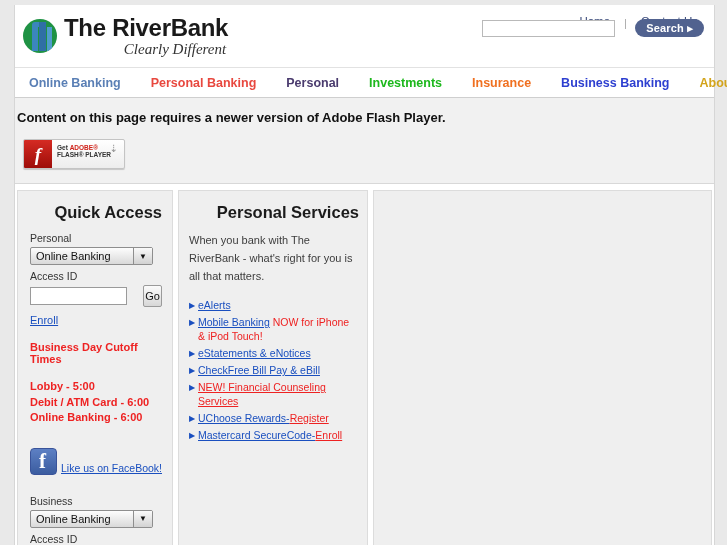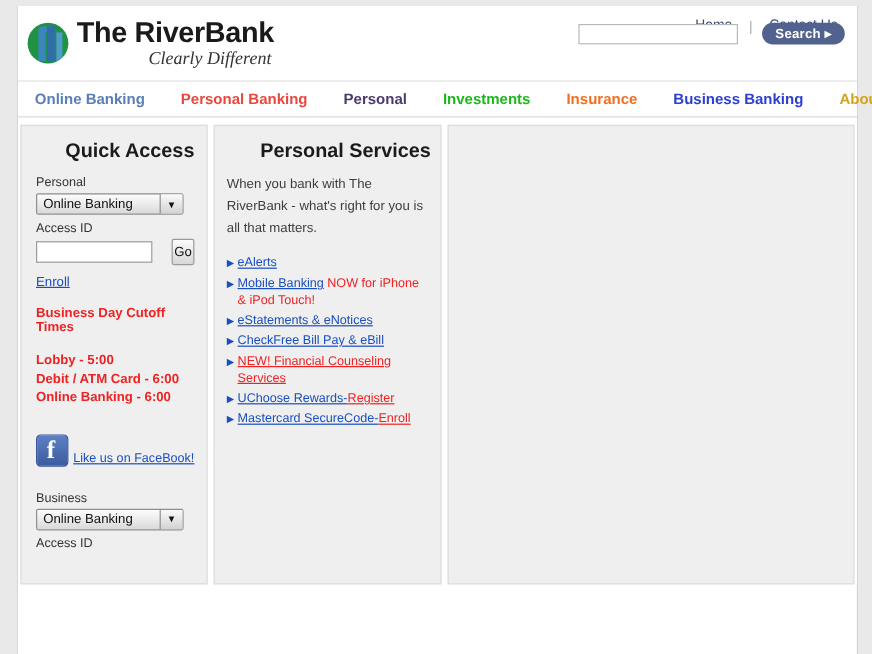--- a/index.html
+++ b/index.html
@@ -436,20 +436,35 @@
   <div class="mainnav">
     <a href="#" style="color:#5a7fb5">Online Banking</a>
     <a href="#" style="color:#e8483f">Personal Banking</a>
     <a href="#" style="color:#4a3b6e">Personal</a>
     <a href="#" style="color:#1db81d">Investments</a>
     <a href="#" style="color:#f07020">Insurance</a>
     <a href="#" style="color:#2d3fd0">Business Banking</a>
     <a href="#" style="color:#d3a41b">About Us</a>
   </div>
 
+  <div class="flash-area">
+    <div class="flash-msg">Content on this page requires a newer version of Adobe Flash Player.</div>
+    <div class="flash-badge">
+      <div class="fb-left">
+        <span>f</span>
+      </div>
+      <div class="fb-right">
+        <div class="fb-l1">
+          <span>Get </span><b>ADOBE®</b>
+        </div>
+        <div class="fb-l2">FLASH® PLAYER</div>
+        <div class="fb-arrow">⇣</div>
+      </div>
+    </div>
+  </div>
 
   <div class="cols">
 
     <div class="col col-quick">
       <div class="panel-title">Quick Access</div>
 
       <div class="field-label">Personal</div>
 
       <div class="sel">
         <span class="sel-val">Online Banking</span>

